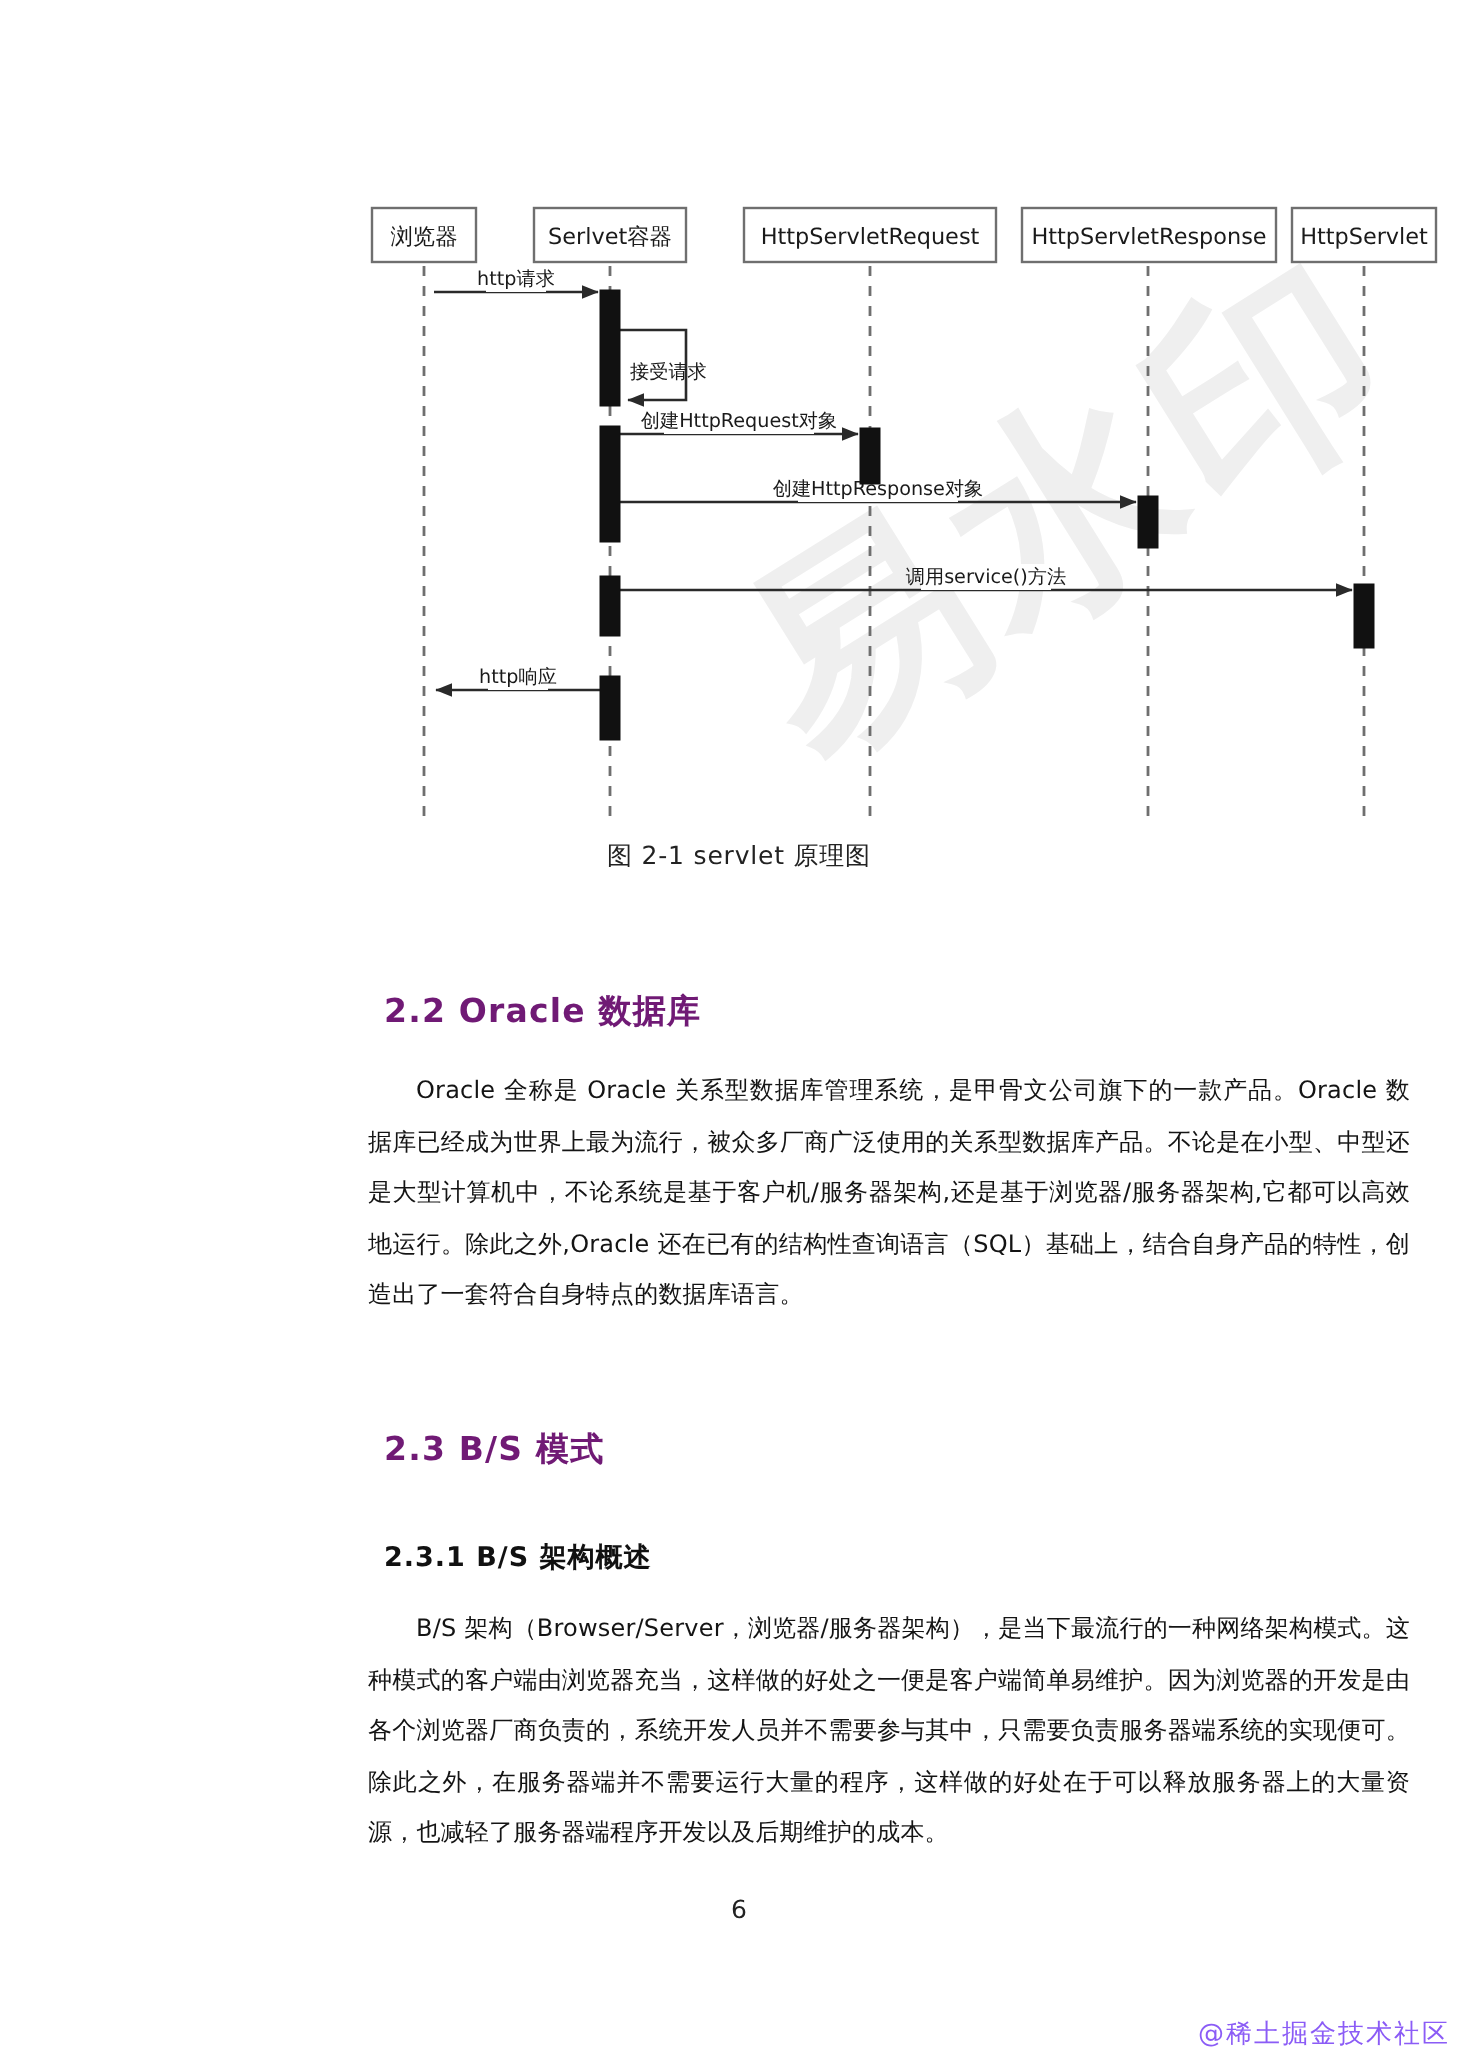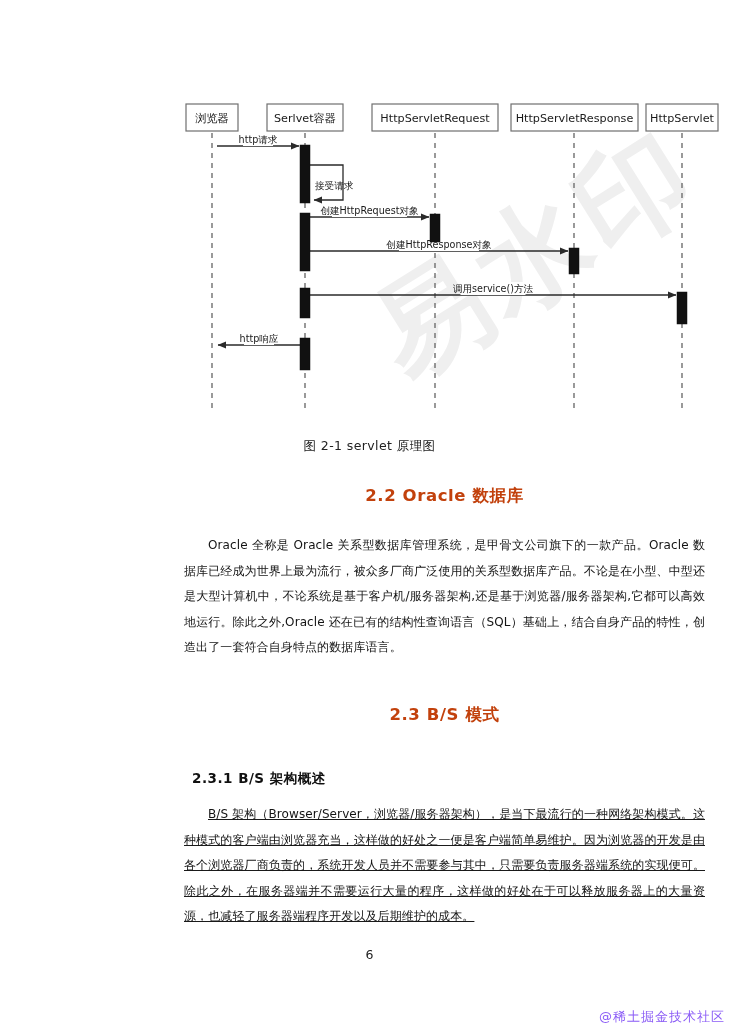--- a/index.html
+++ b/index.html
@@ -63,43 +63,42 @@
     top: 0;
     width: 739px;
     height: 420px;
   }
   #seq-diagram { display: block; }
 
   
   .figure-caption {
     position: absolute;
     left: 0;
-    top: 438px;
+    top: 420px;
     width: 739px;
     text-align: center;
     font-size: 12.5px;
     font-family: "DejaVu Sans", sans-serif;
     color: #222;
     letter-spacing: 0.4px;
   }
 
   
   .col {
     position: absolute;
     left: 180px;
     width: 529px;
   }
   h2.sec {
-    margin: 2px;
+    margin: 12px;
     font-size: 16.5px;
     font-weight: 700;
     letter-spacing: 0.6px;
     font-family: "DejaVu Sans", sans-serif;
-    color: #c2410c;
-    text-align: center;
+    color: #701a75;
   }
   h3.subsec {
     margin: 12px;
     font-size: 13.5px;
     font-weight: 600;
     letter-spacing: 0.5px;
     font-family: "DejaVu Sans", sans-serif;
     color: #111;
   }
   p.body {
@@ -211,20 +210,20 @@
   <div class="col" style="top:529px;">
     <p class="body">Oracle 全称是 Oracle 关系型数据库管理系统，是甲骨文公司旗下的一款产品。Oracle 数据库已经成为世界上最为流行，被众多厂商广泛使用的关系型数据库产品。不论是在小型、中型还是大型计算机中，不论系统是基于客户机/服务器架构,还是基于浏览器/服务器架构,它都可以高效地运行。除此之外,Oracle 还在已有的结构性查询语言（SQL）基础上，结合自身产品的特性，创造出了一套符合自身特点的数据库语言。</p>
   </div>
 
   <div class="col" style="top:702px;">
     <h2 class="sec">2.3 B/S 模式</h2>
   </div>
   <div class="col" style="top:758px;">
     <h3 class="subsec">2.3.1 B/S 架构概述</h3>
   </div>
-  <div class="col" style="top:798px;text-decoration:underline;">
+  <div class="col" style="top:798px;">
     <p class="body">B/S 架构（Browser/Server，浏览器/服务器架构），是当下最流行的一种网络架构模式。这种模式的客户端由浏览器充当，这样做的好处之一便是客户端简单易维护。因为浏览器的开发是由各个浏览器厂商负责的，系统开发人员并不需要参与其中，只需要负责服务器端系统的实现便可。除此之外，在服务器端并不需要运行大量的程序，这样做的好处在于可以释放服务器上的大量资源，也减轻了服务器端程序开发以及后期维护的成本。</p>
   </div>
 
   <div class="page-number">6</div>
 </div>
 
 <div id="corner-watermark">@稀土掘金技术社区</div>
 
 </body></html>

